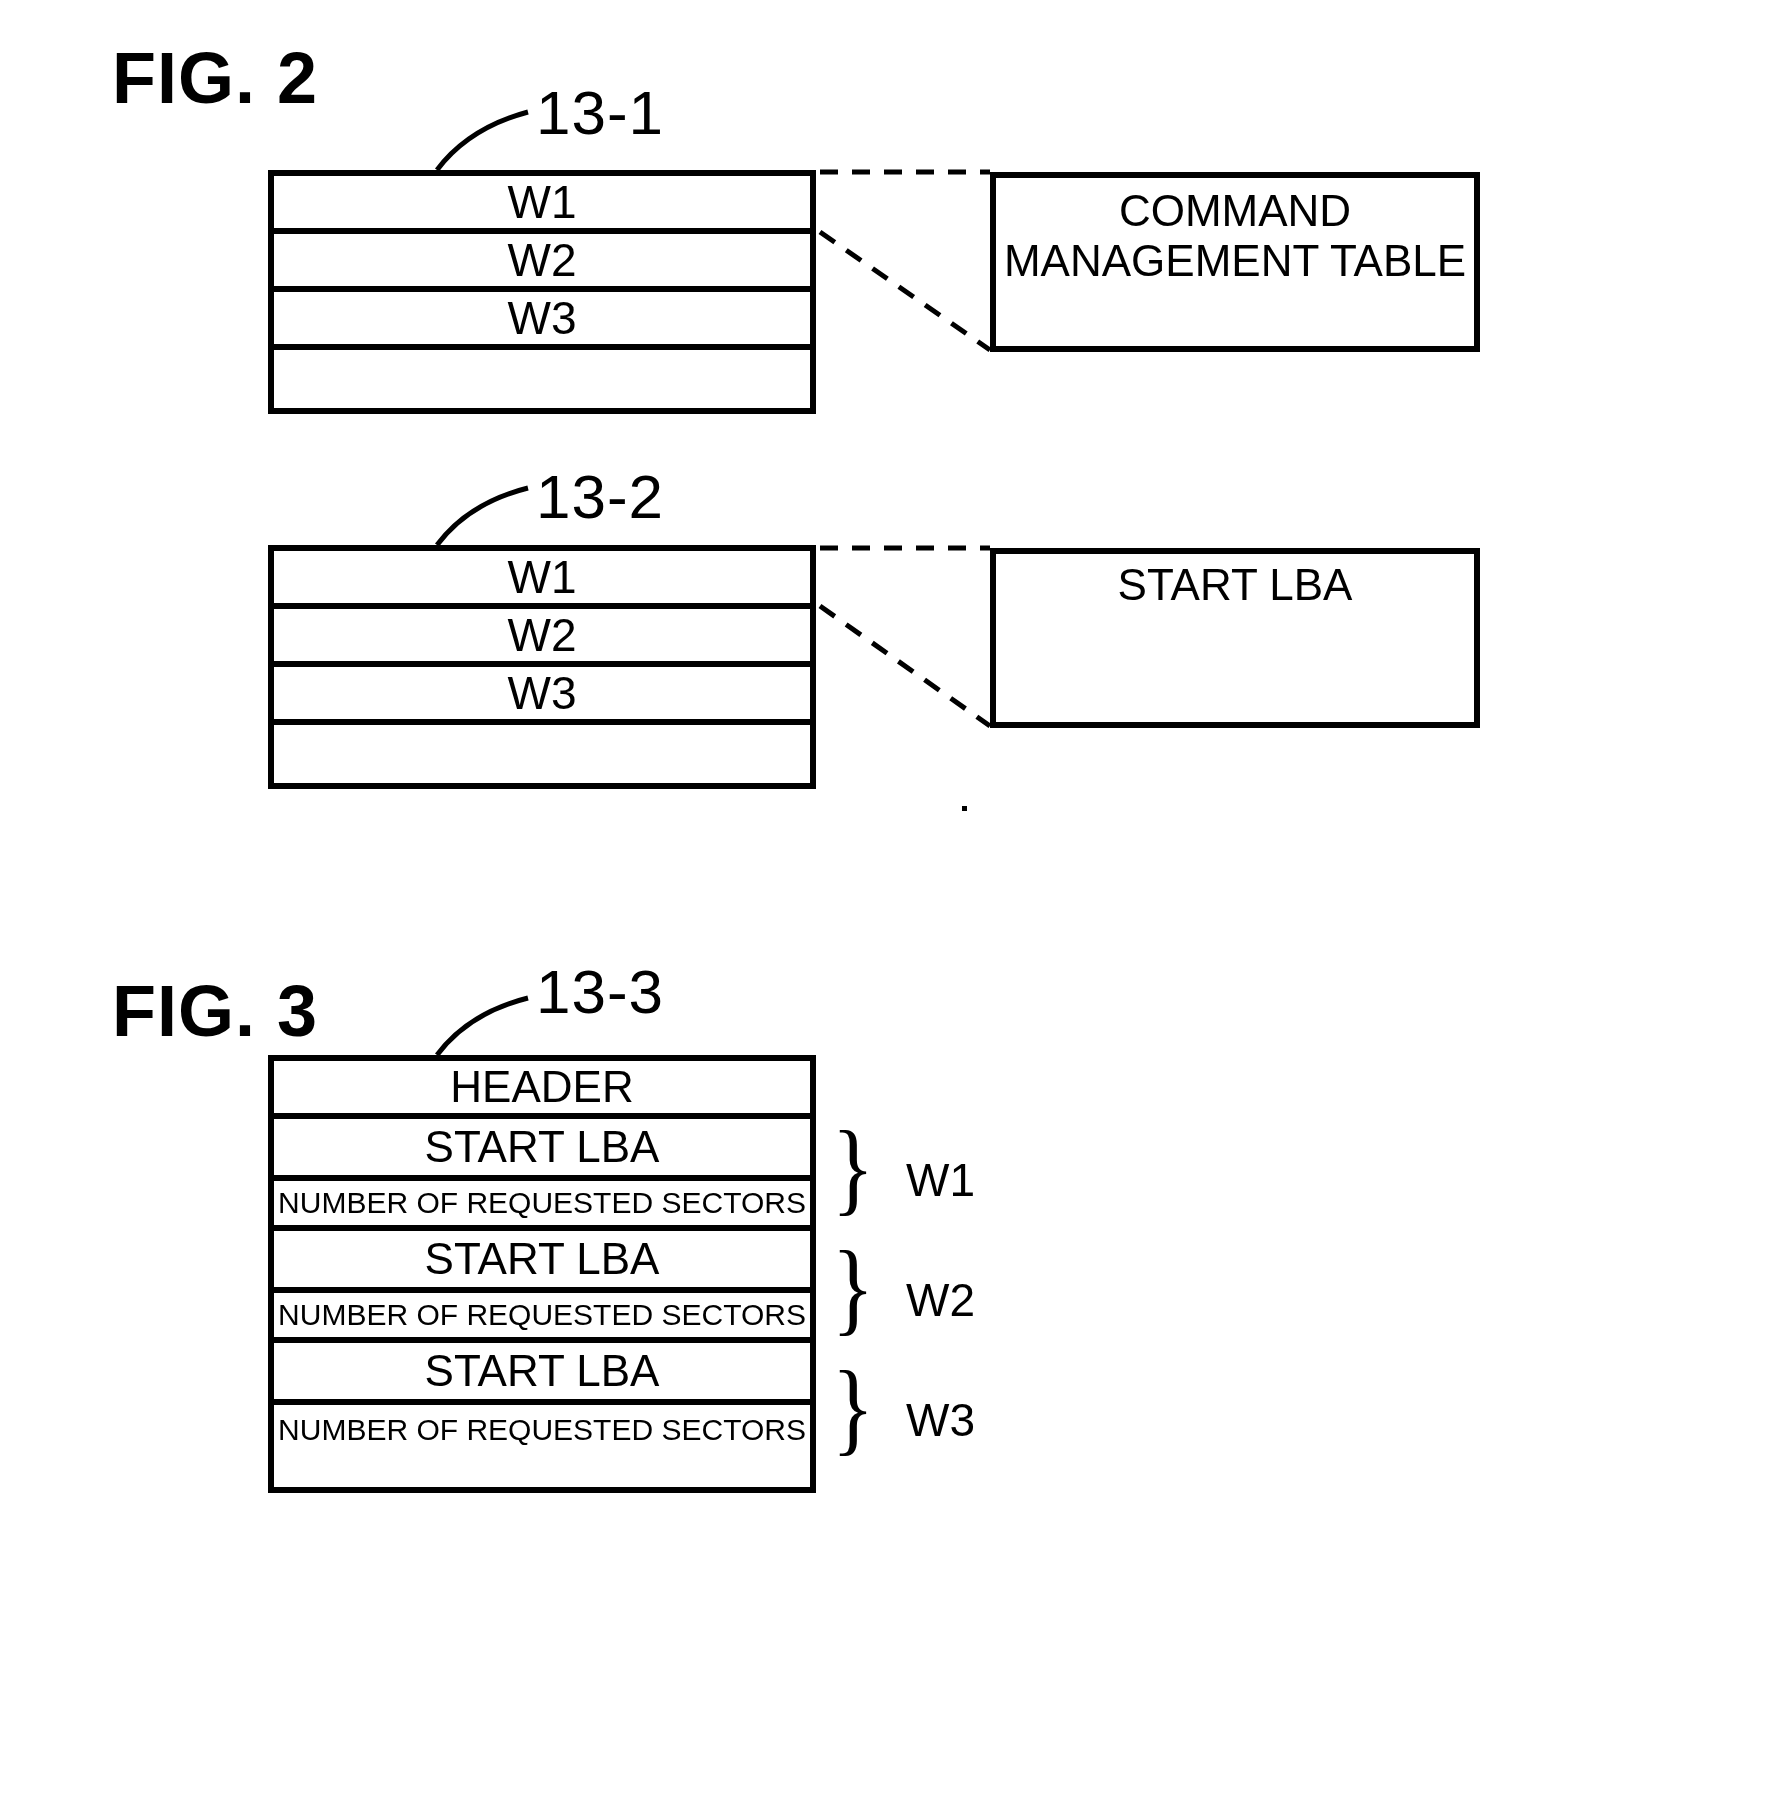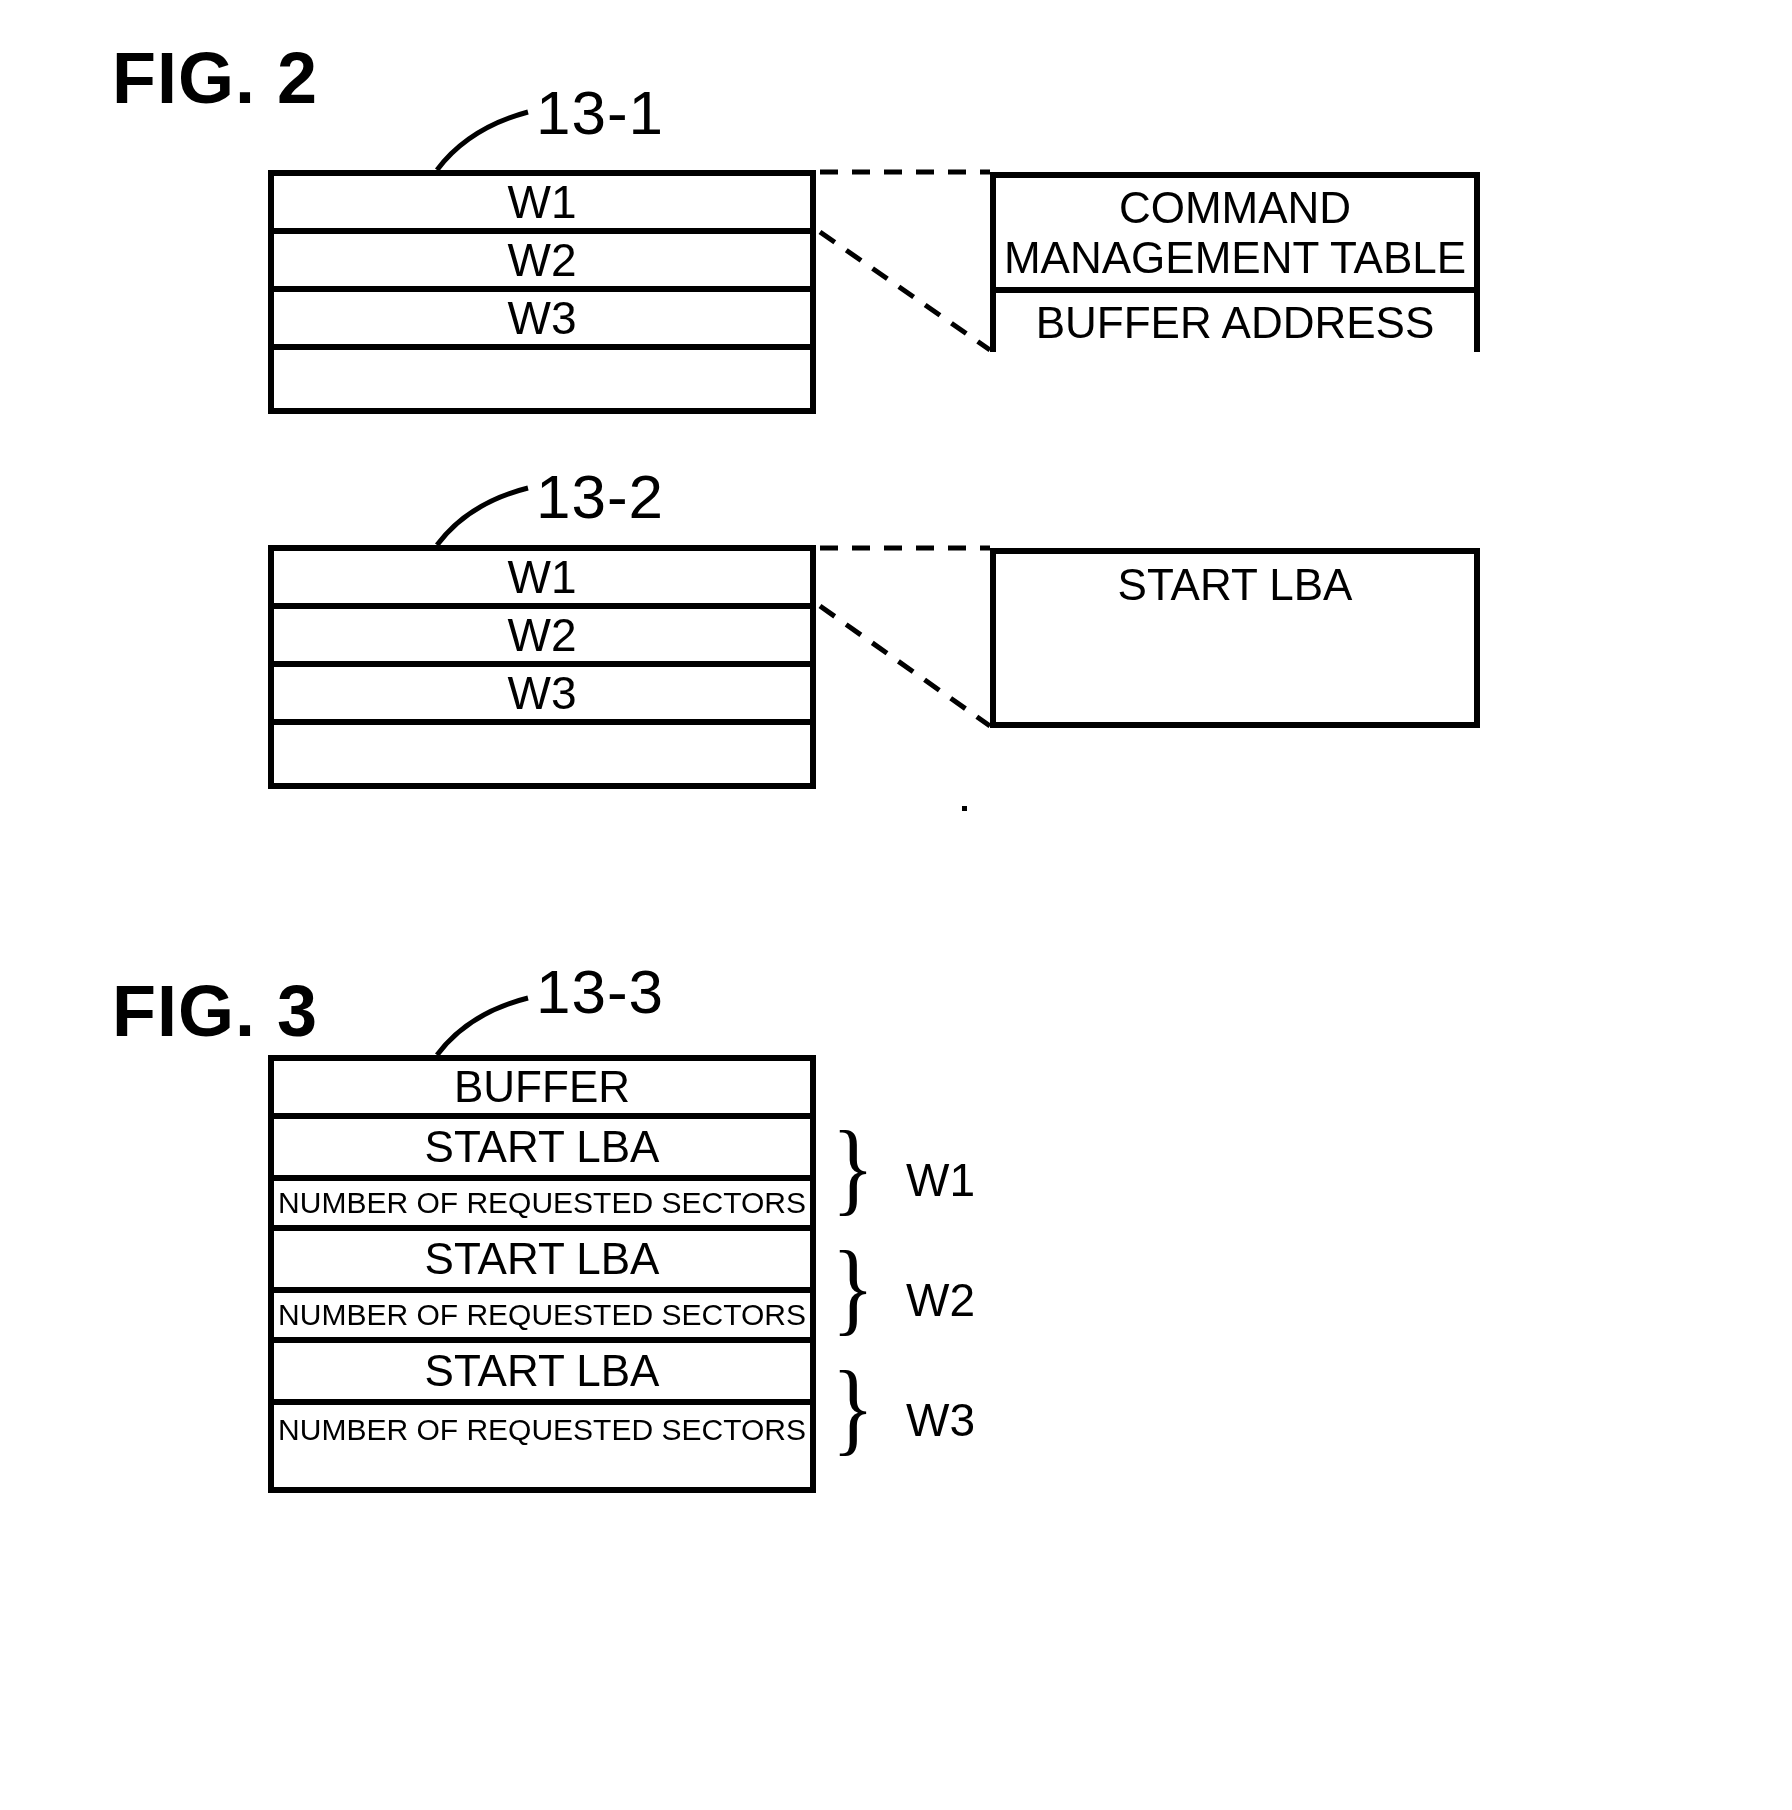--- a/index.html
+++ b/index.html
@@ -109,21 +109,20 @@
   <div class="row t-w" style="height:58px;">W2</div>
   <div class="row t-w" style="height:58px;">W3</div>
   <div class="row t-w" style="height:58px;"></div>
 </div>
 
 <div class="tbl" id="det-13-1" style="left:990px; top:172px; width:490px; height:180px;">
   <div class="row two-line t-md" style="height:115px;">
     <span>COMMAND</span>
     <span>MANAGEMENT TABLE</span>
   </div>
-  <div class="row t-md" style="height:59px;">BUFFER ADDRESS</div>
 </div>
 
 <div class="ref-num" style="left:536px; top:466px;">13-2</div>
 
 <div class="tbl" id="tbl-13-2" style="left:268px; top:545px; width:548px; height:244px;">
   <div class="row t-w" style="height:58px;">W1</div>
   <div class="row t-w" style="height:58px;">W2</div>
   <div class="row t-w" style="height:58px;">W3</div>
   <div class="row t-w" style="height:58px;"></div>
 </div>
@@ -132,21 +131,21 @@
   <div class="row t-md" style="height:62px;">START LBA</div>
 </div>
 
 <div class="stray-dot" style="left:962px; top:806px;"></div>
 
 <div class="fig-label" style="left:112px; top:975px;">FIG. 3</div>
 
 <div class="ref-num" style="left:536px; top:961px;">13-3</div>
 
 <div class="tbl" id="tbl-13-3" style="left:268px; top:1055px; width:548px; height:438px;">
-  <div class="row t-md" style="height:58px;">BUFFER</div>
+  <div class="row t-md" style="height:58px;">HEADER</div>
   <div class="row t-md" style="height:62px;">START LBA</div>
   <div class="row t-sm" style="height:50px;">NUMBER OF REQUESTED SECTORS</div>
   <div class="row t-md" style="height:62px;">START LBA</div>
   <div class="row t-sm" style="height:50px;">NUMBER OF REQUESTED SECTORS</div>
   <div class="row t-md" style="height:62px;">START LBA</div>
   <div class="row t-sm" style="height:50px;">NUMBER OF REQUESTED SECTORS</div>
 </div>
 
 <div class="brace" style="left:828px; top:1115px;">}</div>
 <div class="w-tag" style="left:906px; top:1157px;">W1</div>

